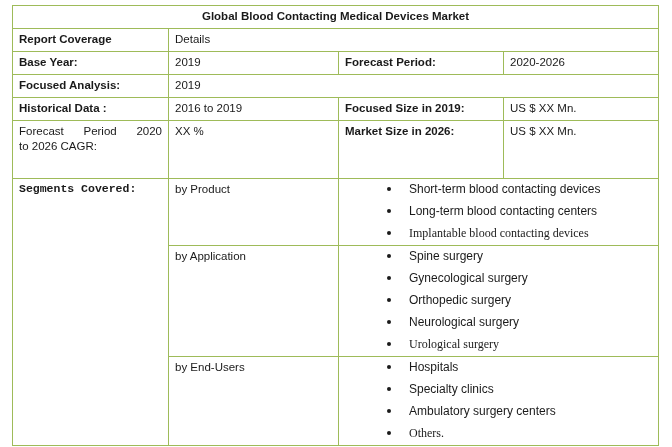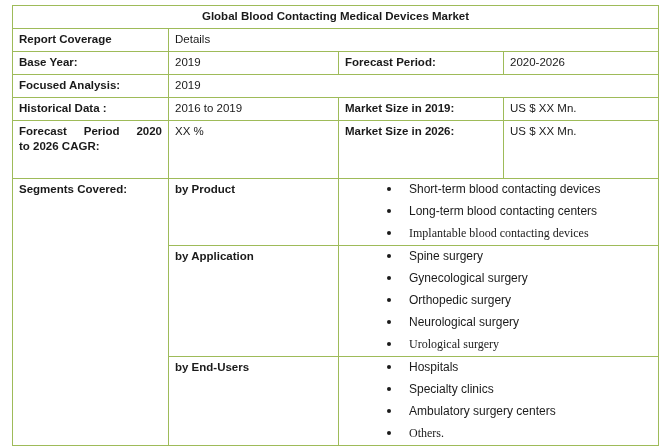--- a/index.html
+++ b/index.html
@@ -52,32 +52,32 @@
   
   .tint td, td.tint {
     background: #e3e9d3;
   }
 
   
   .lbl {
     font-weight: bold;
   }
   .lbl-justify {
-    font-weight: bold;
+    font-weight: normal;
     text-align: justify;
     text-align-last: justify;
   }
   .lbl-justify .last-line {
     display: block;
     text-align: center;
     text-align-last: left;
   }
 
   .cell-tall-cagr { height: 50px; }
-  .cell-seg-label { height: 66px; }
+  .cell-seg-label { height: 66px; font-family: Liberation Mono, monospace; }
 
   
   ul.bullets {
     margin: 0;
     padding: 0 0 0 42px;
     list-style: none;
   }
   ul.bullets li {
     position: relative;
     padding: 0 0 0 22px;
@@ -93,21 +93,21 @@
     content: "";
     position: absolute;
     left: 0;
     top: 5px;
     width: 4px;
     height: 4px;
     border-radius: 50%;
     background: #1a1a1a;
   }
 
-  .seg-sub { padding-top: 5px; font-weight: bold; }
+  .seg-sub { padding-top: 5px; }
   .bullet-cell { padding-top: 6px; padding-bottom: 6px; }
 </style>
 </head>
 <body>
 
 <table id="report-table">
   <colgroup>
     <col class="col-label">
     <col class="col-value">
     <col class="col-label2">
@@ -132,21 +132,21 @@
     </tr>
 
     <tr class="tint">
       <td class="lbl">Focused Analysis:</td>
       <td colspan="3">2019</td>
     </tr>
 
     <tr>
       <td class="lbl">Historical Data :</td>
       <td>2016 to 2019</td>
-      <td class="lbl">Market Size in 2019:</td>
+      <td class="lbl">Focused Size in 2019:</td>
       <td>US $ XX Mn.</td>
     </tr>
 
     <tr class="tint">
       <td class="lbl-justify cell-tall-cagr">
         <span>Forecast Period 2020</span>
         <span class="last-line">to 2026 CAGR:</span>
       </td>
       <td>XX %</td>
       <td class="lbl">Market Size in 2026:</td>

